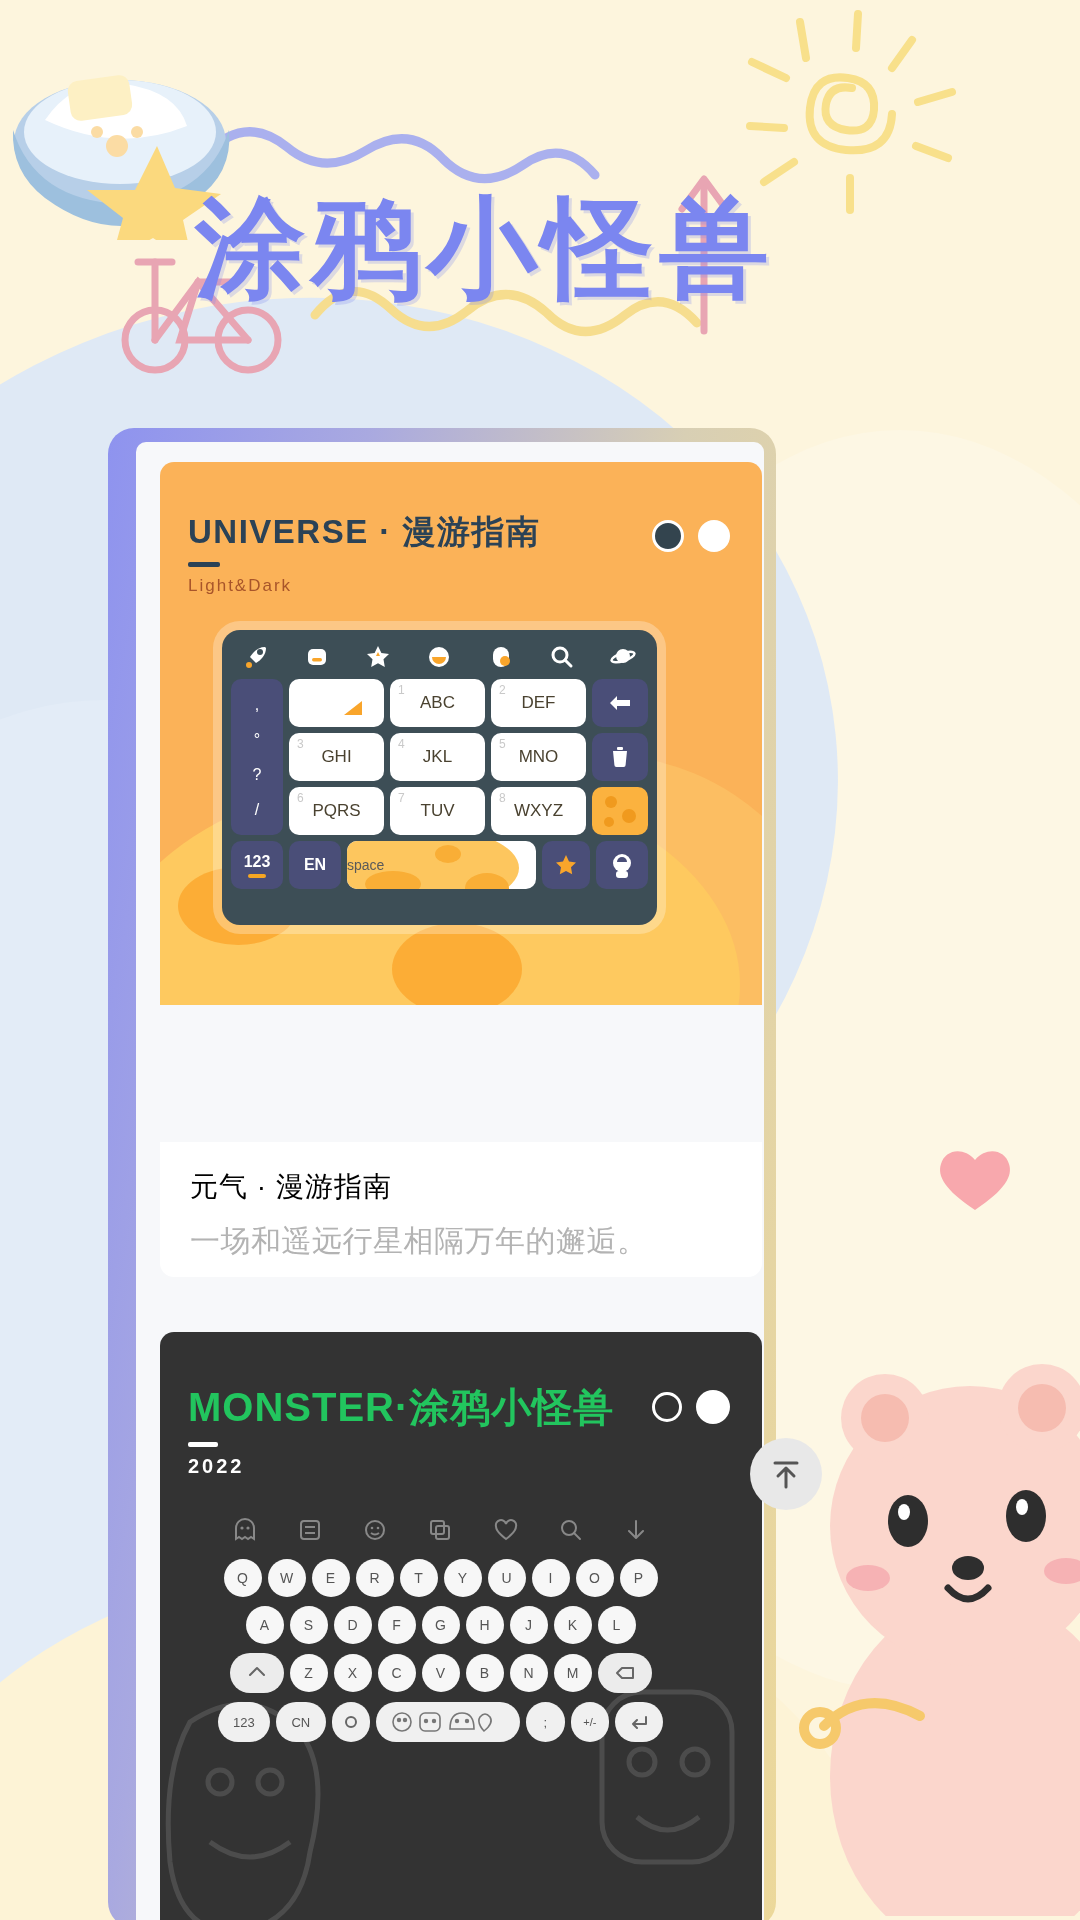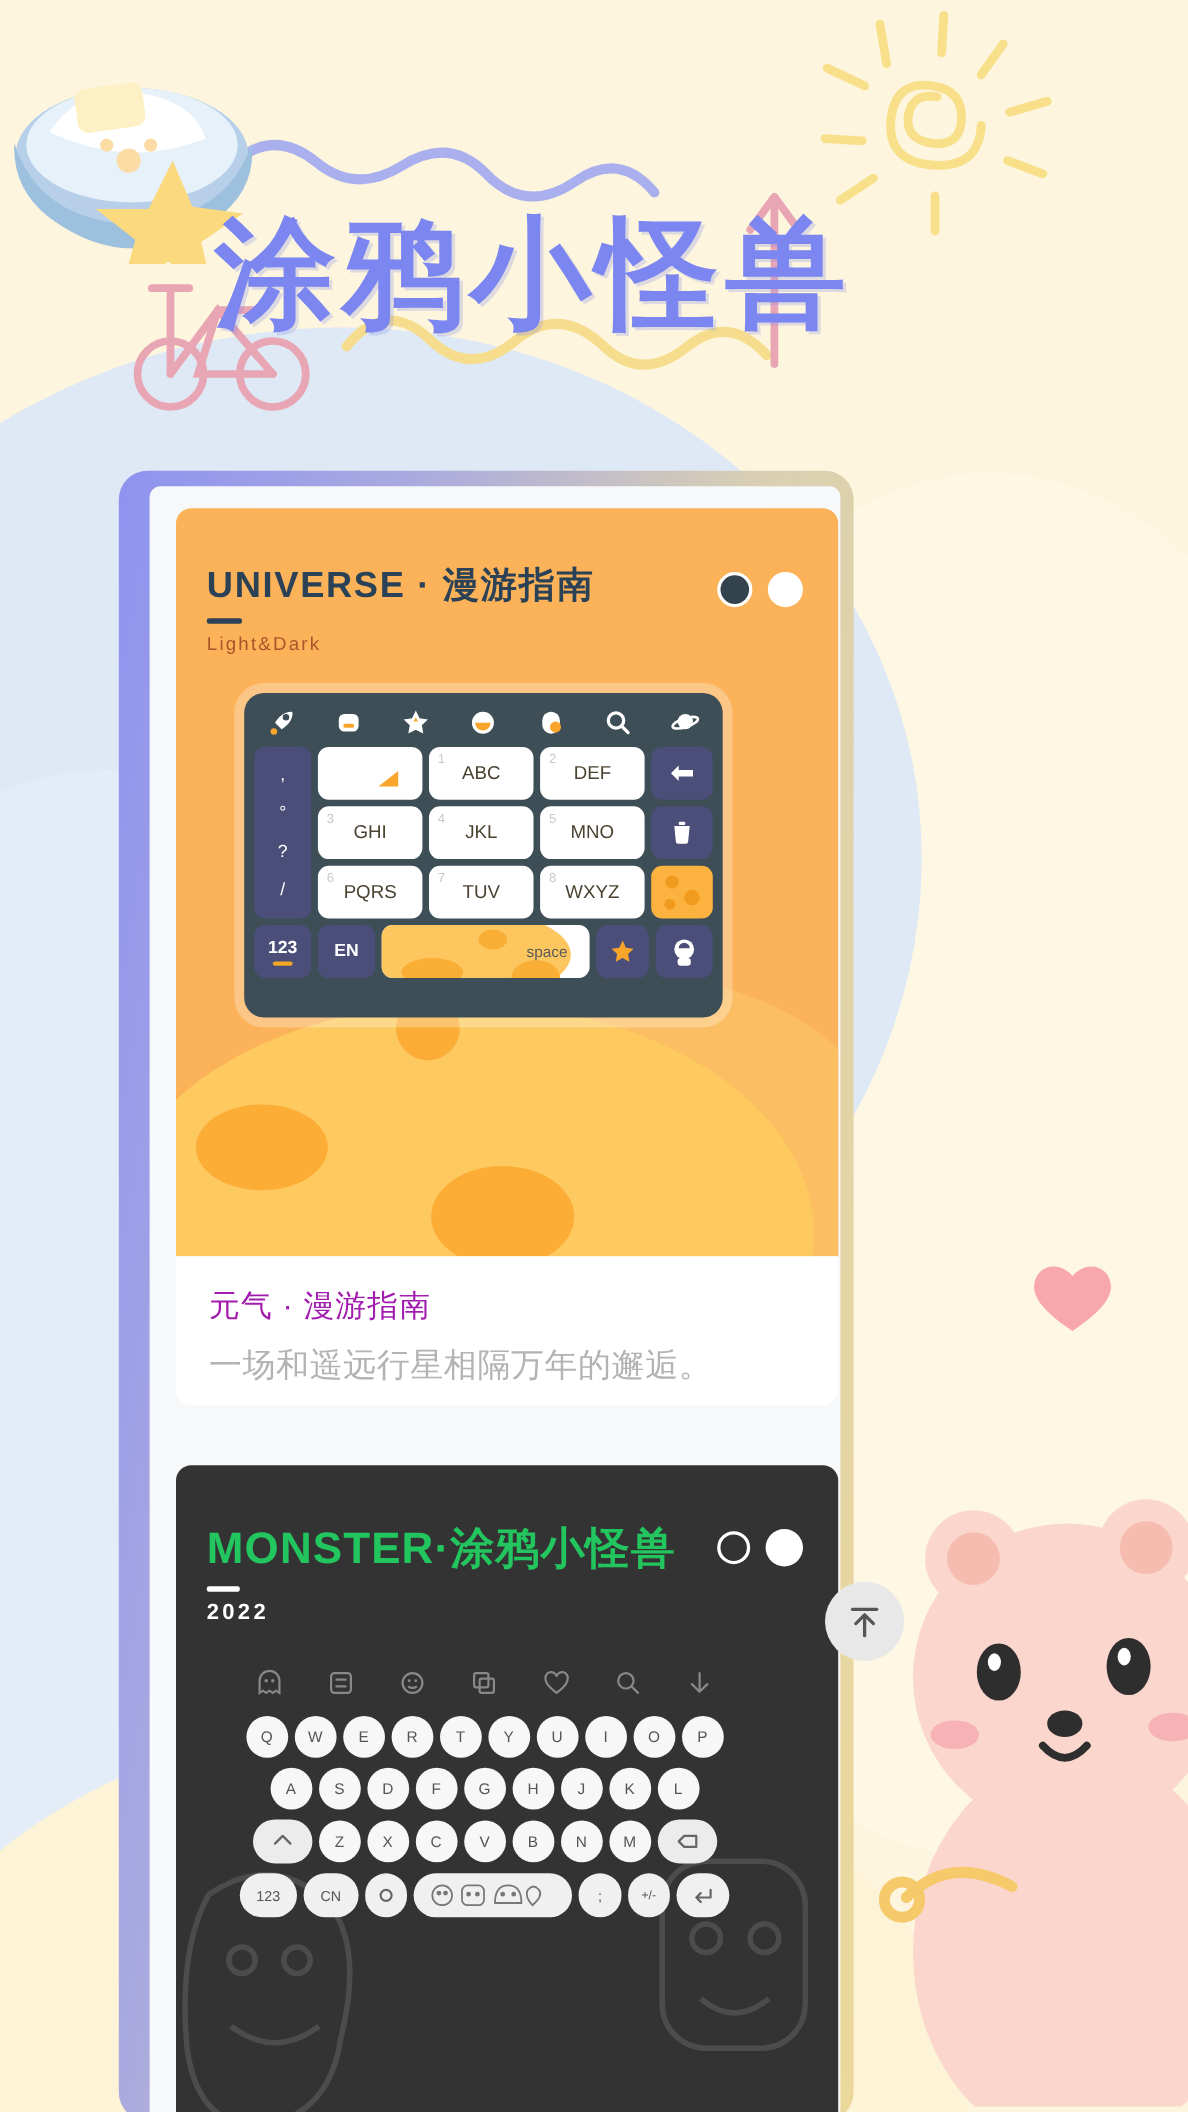--- a/index.html
+++ b/index.html
@@ -63,21 +63,21 @@
     background:linear-gradient(100deg,#8e93ef 0%,#a9a9e0 28%,#d8cfb4 62%,#ecd89a 100%);
   }
   .phone-screen {
     position:absolute; left:28px; top:14px; right:12px; bottom:0;
     background:#f7f8fa;
     border-radius:10px 10px 0 0;
     overflow:hidden;
   }
 
   
-  .card1 { position:absolute; left:24px; top:20px; right:2px; height:680px; }
+  .card1 { position:absolute; left:24px; top:20px; right:2px; height:543px; }
   .card1-inner {
     position:absolute; inset:0;
     background:#fbb258;
     border-radius:14px 14px 0 0;
     overflow:hidden;
   }
   .moon-big {
     position:absolute; left:-60px; bottom:-190px;
     width:640px; height:420px; border-radius:50%;
     background:#fec95f;
@@ -131,33 +131,33 @@
   }
   .kb1-bottom { display:flex; gap:6px; margin-top:6px; height:48px;}
   .bkey {
     background:#4a4e78; border-radius:10px; color:#fff;
     display:flex; flex-direction:column; align-items:center; justify-content:center;
     font-size:16px; font-weight:600;
   }
   .bkey .ul { width:18px; height:4px; background:#f5a623; border-radius:2px; margin-top:3px;}
   .space-key {
     flex:1; background:#fff; border-radius:10px; position:relative; overflow:hidden;
-    display:flex; align-items:center; justify-content:flex-end; padding-right:20px;
+    display:flex; align-items:center; padding-right:20px;
     font-size:14px; color:#5a5a5a;
   }
   .space-moon { position:absolute; left:-18px; top:-14px; width:190px; height:82px; border-radius:50%; background:#fdc65e;}
   .space-crater { position:absolute; border-radius:50%; background:#f9ae36;}
 
   
   .info1 {
     position:absolute; left:24px; top:700px; right:2px; height:135px;
     background:#fff; border-radius:0 0 14px 14px;
     padding:26px 30px;
   }
-  .info-title { font-size:28px; color:#a21caf; letter-spacing:1px;}
+  .info-title { font-size:28px; color:#000000; letter-spacing:1px;}
   .info-sub { margin-top:15px; font-size:30px; color:#b3b3b3; letter-spacing:.5px;}
 
   
   .card2 {
     position:absolute; left:24px; top:890px; right:2px; height:620px;
     background:#333333; border-radius:14px 14px 0 0; overflow:hidden;
   }
   .doodle-mon { position:absolute; opacity:.12;}
   .c2-head { position:absolute; left:28px; top:48px;}
   .c2-title { font-size:40px; font-weight:700; color:#22c55e; letter-spacing:1px;}

